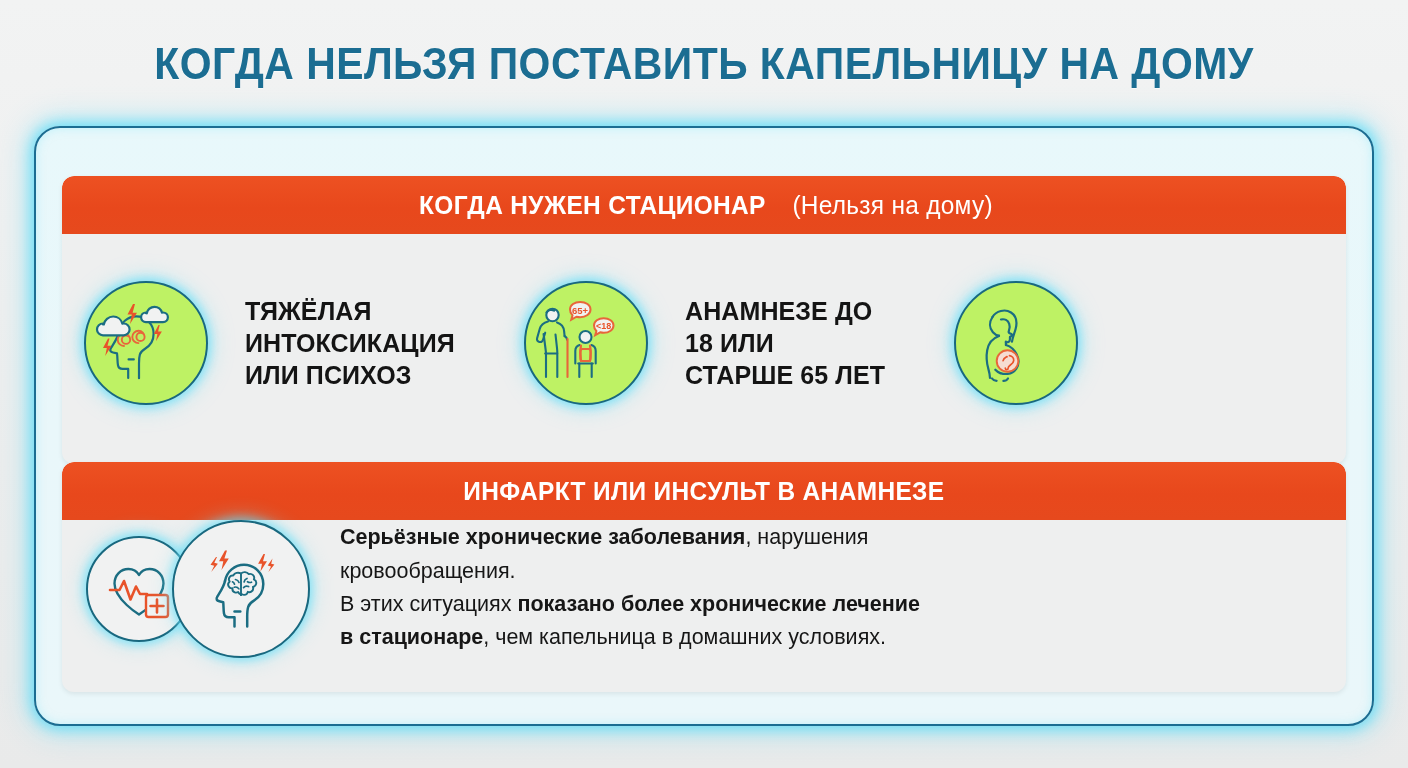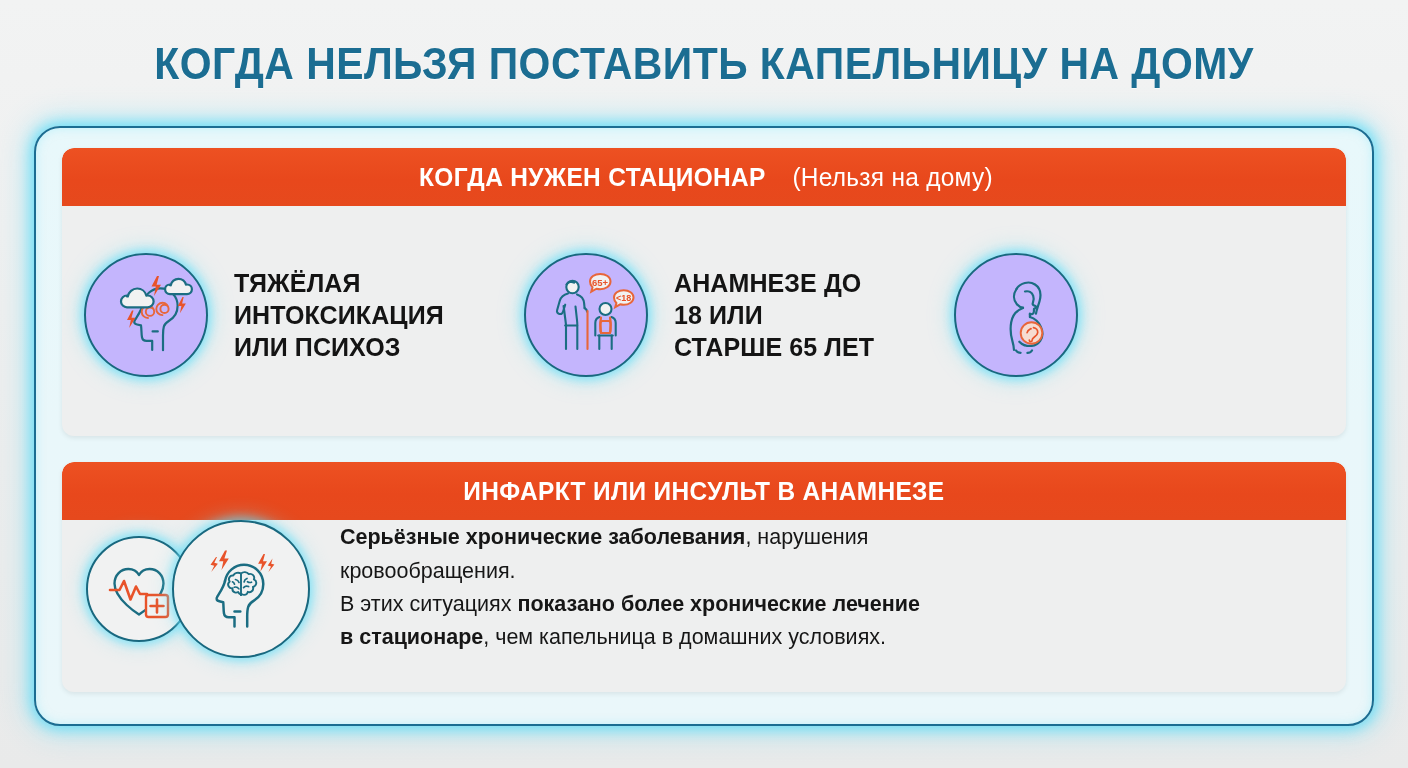--- a/index.html
+++ b/index.html
@@ -50,21 +50,21 @@
   
   .card {
     position: absolute;
     left: 26px;
     width: 1284px;
     background: #eeefef;
     border-radius: 12px;
     box-shadow: 0 2px 5px rgba(0,0,0,0.08);
     overflow: hidden;
   }
-  .card--top { top: 20px; height: 288px; }
+  .card--top { top: 48px; height: 288px; }
   .card--bottom { top: 334px; height: 230px; }
 
   .banner {
     background: linear-gradient(180deg, #ed5122 0%, #e8481c 55%, #e6491d 100%);
     border-radius: 12px 12px 0 0;
     height: 58px;
     display: flex;
     align-items: center;
     justify-content: center;
     color: #ffffff;
@@ -102,32 +102,32 @@
   .item--1 { flex: 0 0 440px; }
   .item--2 { flex: 0 0 430px; }
   .item--3 { flex: 1 1 auto; }
 
   .icon-circle {
     width: 124px;
     height: 124px;
     min-width: 124px;
     border-radius: 50%;
     border: 2.6px solid #19687f;
-    background: #c4b5fd;
-    display: flex;
-    align-items: center;
-    justify-content: flex-end;
+    background: #bef264;
+    display: flex;
+    align-items: center;
+    justify-content: flex-start;
     box-shadow: 0 0 10px 3px rgba(92, 220, 247, 0.65),
                 0 0 20px 6px rgba(130, 230, 250, 0.35);
     box-sizing: border-box;
   }
   .icon-circle svg { display: block; }
 
   .item__label {
-    margin-left: 26px;
+    margin-left: 37px;
     font-weight: 700;
     font-size: 25px;
     line-height: 1.28;
     color: #141414;
     letter-spacing: 0.1px;
   }
 
   
   .bottom-body {
     display: flex;

